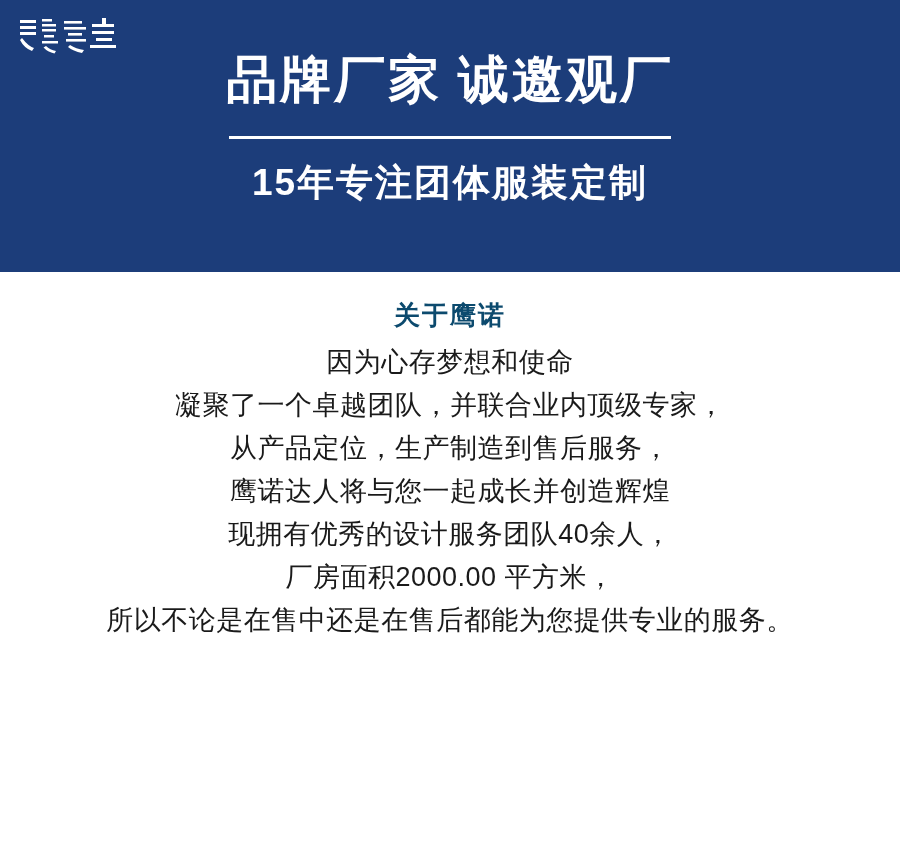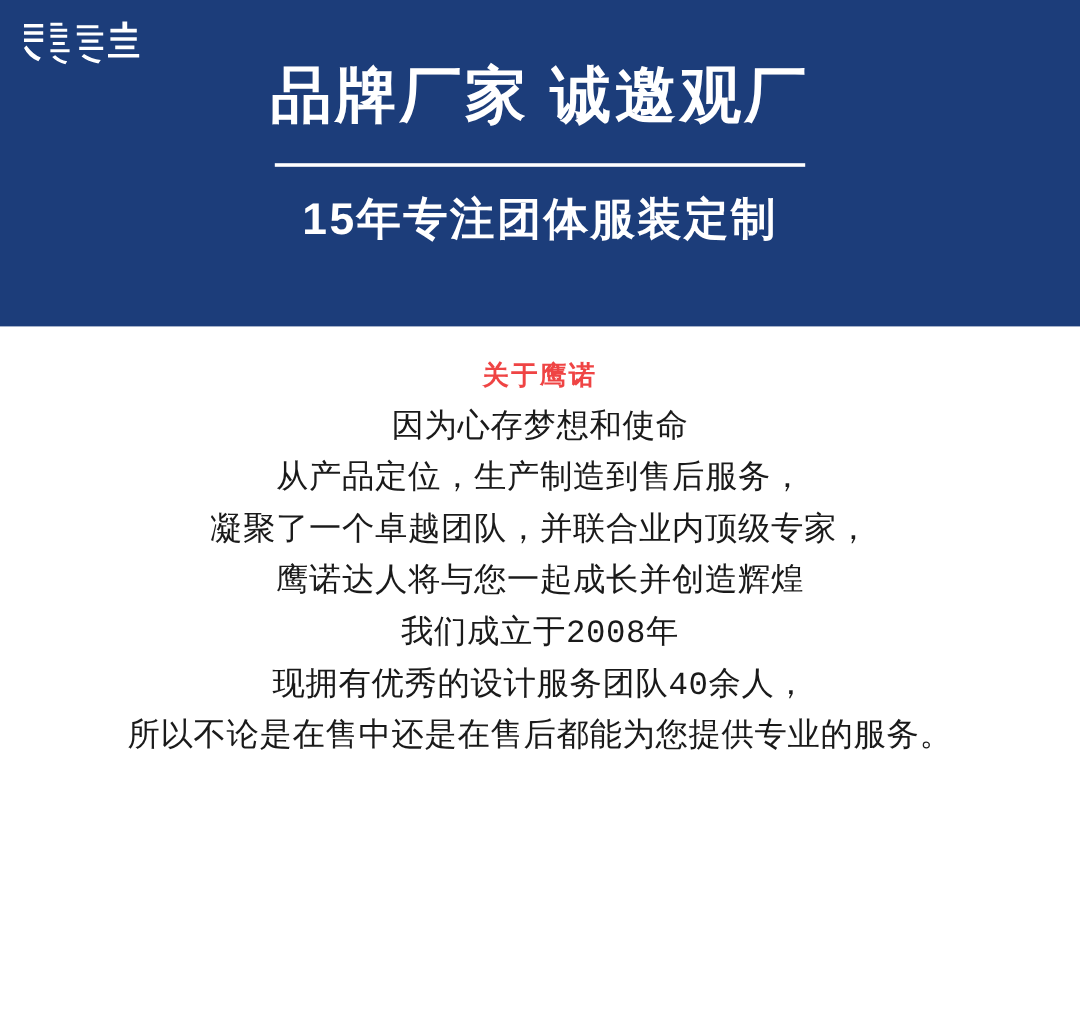--- a/index.html
+++ b/index.html
@@ -49,20 +49,21 @@
 
   .banner-title {
     margin-top: 52px;
     color: #ffffff;
     font-size: 51px;
     font-weight: bold;
     letter-spacing: 3px;
     line-height: 1.1;
     white-space: nowrap;
     text-align: center;
+    font-family: Liberation Serif, serif;
   }
 
   .banner-divider {
     margin-top: 28px;
     width: 442px;
     height: 3px;
     background: #ffffff;
   }
 
   .banner-subtitle {
@@ -79,35 +80,34 @@
   
   .content {
     width: 900px;
     padding-top: 26px;
     box-sizing: border-box;
     text-align: center;
     color: #1a1a1a;
   }
 
   .content-heading {
-    font-size: 22px;
+    font-size: 26px;
     font-weight: bold;
     line-height: 1.35;
-    color: #ef4444;
+    color: #0c4a6e;
     margin-bottom: 8px;
     letter-spacing: 2px;
   }
 
   .content-line {
     font-size: 27px;
     line-height: 43px;
     color: #1a1a1a;
     white-space: nowrap;
     letter-spacing: 0.5px;
-    font-family: Liberation Mono, monospace;
   }
 </style>
 </head>
 <body>
 
 <div class="page">
 
   <div class="banner">
 
     <div class="logo">
@@ -143,22 +143,22 @@
 
     <div class="banner-subtitle">15年专注团体服装定制</div>
 
   </div>
 
   <div class="content">
 
     <div class="content-heading">关于鹰诺</div>
 
     <div class="content-line">因为心存梦想和使命</div>
+    <div class="content-line">凝聚了一个卓越团队，并联合业内顶级专家，</div>
     <div class="content-line">从产品定位，生产制造到售后服务，</div>
-    <div class="content-line">凝聚了一个卓越团队，并联合业内顶级专家，</div>
     <div class="content-line">鹰诺达人将与您一起成长并创造辉煌</div>
-    <div class="content-line">我们成立于2008年</div>
     <div class="content-line">现拥有优秀的设计服务团队40余人，</div>
+    <div class="content-line">厂房面积2000.00 平方米，</div>
     <div class="content-line">所以不论是在售中还是在售后都能为您提供专业的服务。</div>
 
   </div>
 
 </div>
 
 </body></html>

